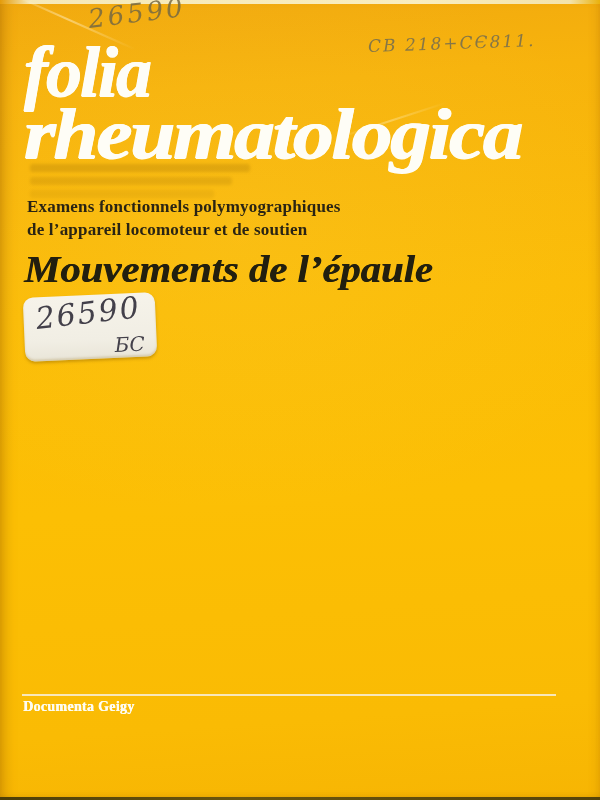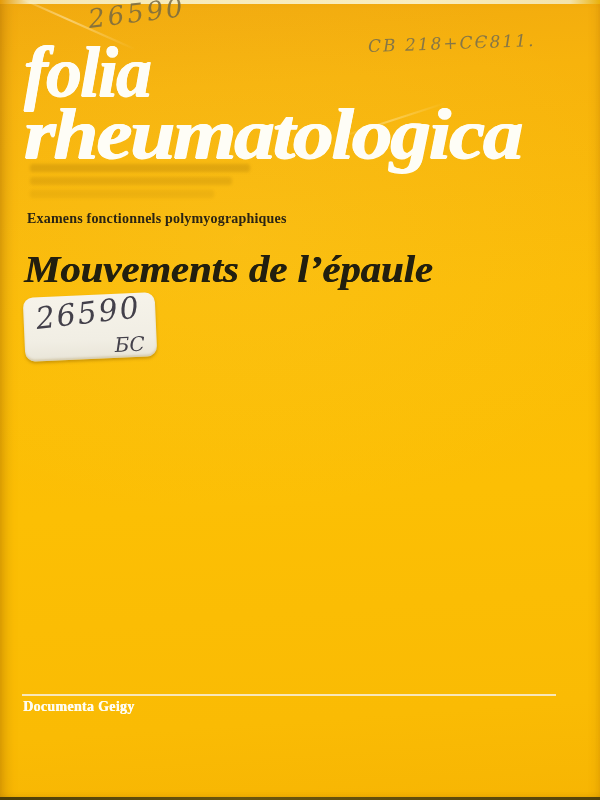--- a/index.html
+++ b/index.html
@@ -41,22 +41,22 @@
   .title-2{top:98px;transform:scaleX(1.13);transform-origin:left top;}
 
   
   .ghost{position:absolute;left:30px;height:8px;border-radius:3px;
     background:rgba(130,92,0,.20);filter:blur(1.6px);}
   .ghost-1{top:164px;width:220px;}
   .ghost-2{top:177px;width:202px;opacity:.8;}
   .ghost-3{top:190px;width:184px;opacity:.5;}
 
   
-  .subtitle{position:absolute;left:27px;top:208px;color:#2a2414;
-    font-weight:bold;font-size:14px;line-height:22.5px;letter-spacing:.2px;}
+  .subtitle{position:absolute;left:27px;top:196px;color:#2a2414;
+    font-weight:bold;font-size:17px;line-height:22.5px;letter-spacing:.2px;}
 
   
   .issue{position:absolute;left:24px;top:250px;color:#221f0f;
     font-weight:bold;font-style:italic;font-size:38px;line-height:1;
     white-space:nowrap;transform:scaleX(1.07);transform-origin:left top;
     text-shadow:0.5px 0 0 #221f0f;}
 
   
   .sticker{position:absolute;left:24px;top:295px;width:132px;height:64px;
     background:linear-gradient(180deg,#f6f3ea 0%,#f1eee4 70%,#e9e5d8 100%);
@@ -89,20 +89,21 @@
 
   <div class="title-line title-1">folia</div>
   <div class="title-line title-2">rheumatologica</div>
 
   <div class="ghost ghost-1"></div>
   <div class="ghost ghost-2"></div>
   <div class="ghost ghost-3"></div>
 
   <div class="subtitle">
     <div>Examens fonctionnels polymyographiques</div>
+    <div>de l’appareil locomoteur et de soutien</div>
   </div>
 
   <div class="issue">Mouvements de l’épaule</div>
 
   <div class="sticker">
     <div class="hw sticker-num">26590</div>
     <div class="hw sticker-code">БС</div>
   </div>
 
   <div class="rule"></div>

